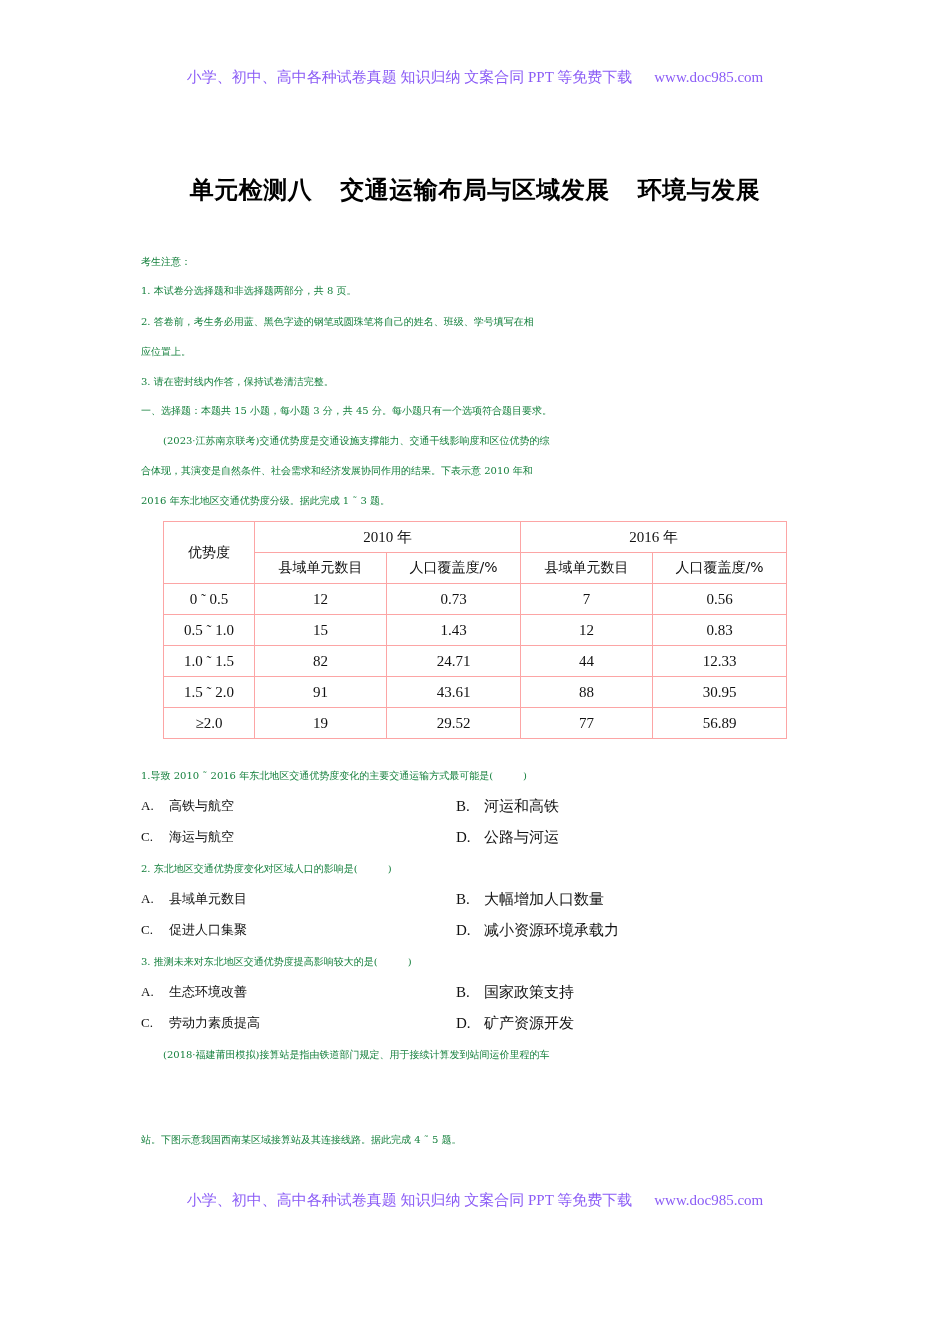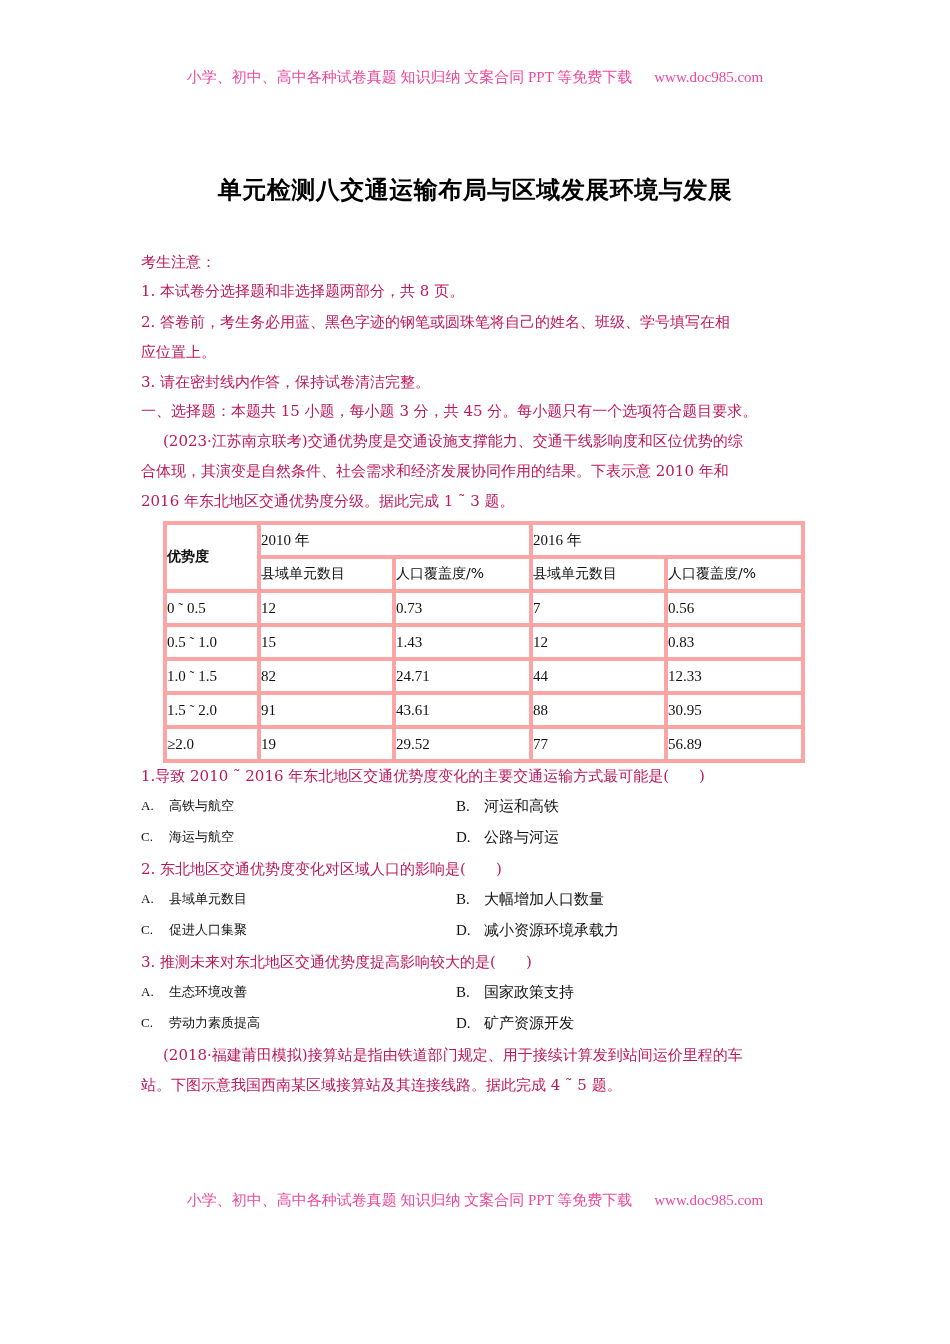--- a/index.html
+++ b/index.html
@@ -1,36 +1,36 @@
 <!DOCTYPE html>
 <html><head>
 <meta charset="utf-8">
 <style>
   html, body { margin: 0; padding: 0; background: #ffffff; }
   body { width: 950px; height: 1344px; position: relative; overflow: hidden;
          font-family: "DejaVu Serif", "Liberation Serif", serif; color: #111; }
   .hdr, .ftr { position: absolute; left: 0; width: 950px; text-align: center;
-         font-family: "Liberation Serif", "DejaVu Serif", serif; font-size: 15px; color: #ec4899; }
+         font-family: "Liberation Serif", "DejaVu Serif", serif; font-size: 15px; color: #8b5cf6; }
   .hdr { top: 68px; }
   .ftr { top: 1191px; }
   .hdr .url, .ftr .url { margin-left: 22px; }
   .title { position: absolute; top: 174px; left: 0; width: 950px; text-align: center;
            font-family: "DejaVu Sans", "Liberation Sans", sans-serif; font-weight: bold;
            font-size: 24px; letter-spacing: 0.5px; color: #000; }
-  .title span + span { }
-  .line { position: absolute; left: 141px; width: 672px; font-size: 15px; line-height: 20px;
-          white-space: nowrap; color: #be185d; }
+  .title span + span { margin-left: 28px; }
+  .line { position: absolute; left: 141px; width: 672px; font-size: 10px; line-height: 20px;
+          white-space: nowrap; color: #15803d; }
   .indent { left: 163px; }
   .optA { position: absolute; left: 141px; font-size: 13px; white-space: nowrap; }
   .optB { position: absolute; left: 412px; font-size: 15px; white-space: nowrap; margin-left: 44px; }
   .lbl { display: inline-block; width: 28px; font-family: "Liberation Serif", serif; }
   table.tbl { position: absolute; left: 163px; top: 521px; border-collapse: collapse;
               font-size: 15px; font-family: "Liberation Serif", "DejaVu Serif", serif; }
-  table.tbl td { border: 4px solid #fca5a5; padding: 0; height: 30px; }
-  .c0 { width: 90px; font-weight: bold; } .c1 { width: 131px; } .c2 { width: 133px; } .c3 { width: 131px; } .c4 { width: 133px; }
+  table.tbl td { border: 1px solid #fca5a5; text-align: center; padding: 0; height: 30px; }
+  .c0 { width: 90px; } .c1 { width: 131px; } .c2 { width: 133px; } .c3 { width: 131px; } .c4 { width: 133px; }
   .cjk { font-family: "DejaVu Sans", sans-serif; font-size: 14px; }
   .paren { display: inline-block; width: 30px; }
 </style>
 </head>
 <body>
 
 <div class="hdr">
   <span>小学、初中、高中各种试卷真题  知识归纳  文案合同  PPT 等免费下载</span><span class="url">www.doc985.com</span>
 </div>
 
@@ -119,17 +119,17 @@
 
 <div class="line" style="top:952px">
   <span>3.  推测未来对东北地区交通优势度提高影响较大的是(</span><span class="paren"></span><span>)</span>
 </div>
 <div class="optA" style="top:983px"><span class="lbl">A.</span><span>生态环境改善</span></div>
 <div class="optB" style="top:983px"><span class="lbl">B.</span><span>国家政策支持</span></div>
 <div class="optA" style="top:1014px"><span class="lbl">C.</span><span>劳动力素质提高</span></div>
 <div class="optB" style="top:1014px"><span class="lbl">D.</span><span>矿产资源开发</span></div>
 
 <div class="line indent" style="top:1045px; width:640px">(2018·福建莆田模拟)接算站是指由铁道部门规定、用于接续计算发到站间运价里程的车</div>
-<div class="line" style="top:1075px">站。下图示意我国西南某区域接算站及其连接线路。据此完成 4 ˜ 5 题。</div>
+<div class="line" style="top:1130px">站。下图示意我国西南某区域接算站及其连接线路。据此完成 4 ˜ 5 题。</div>
 
 <div class="ftr">
   <span>小学、初中、高中各种试卷真题  知识归纳  文案合同  PPT 等免费下载</span><span class="url">www.doc985.com</span>
 </div>
 
 </body></html>

